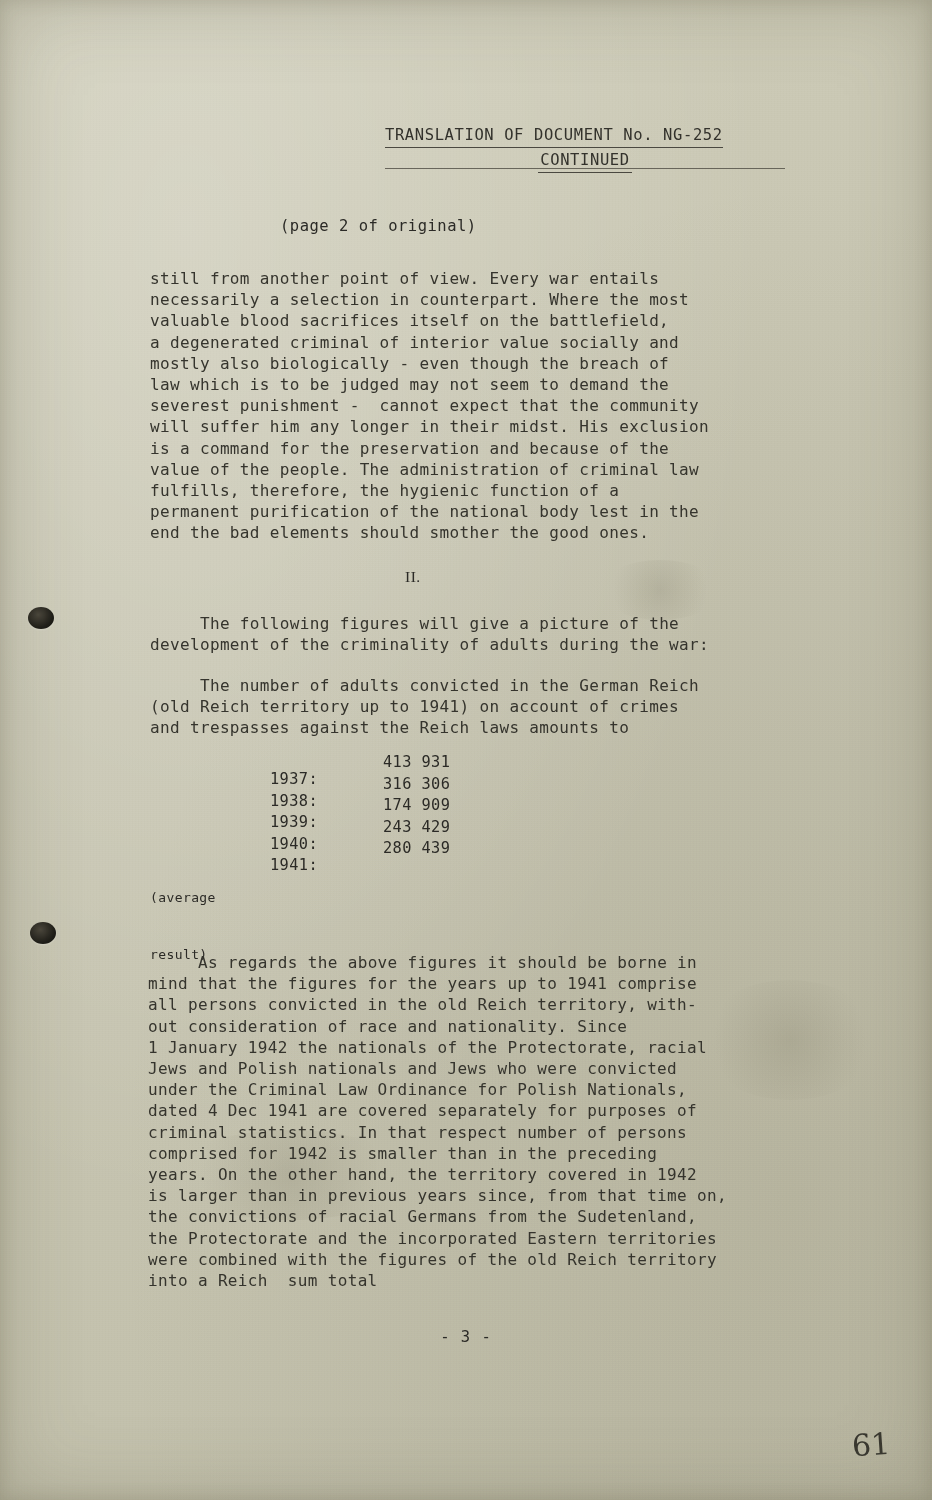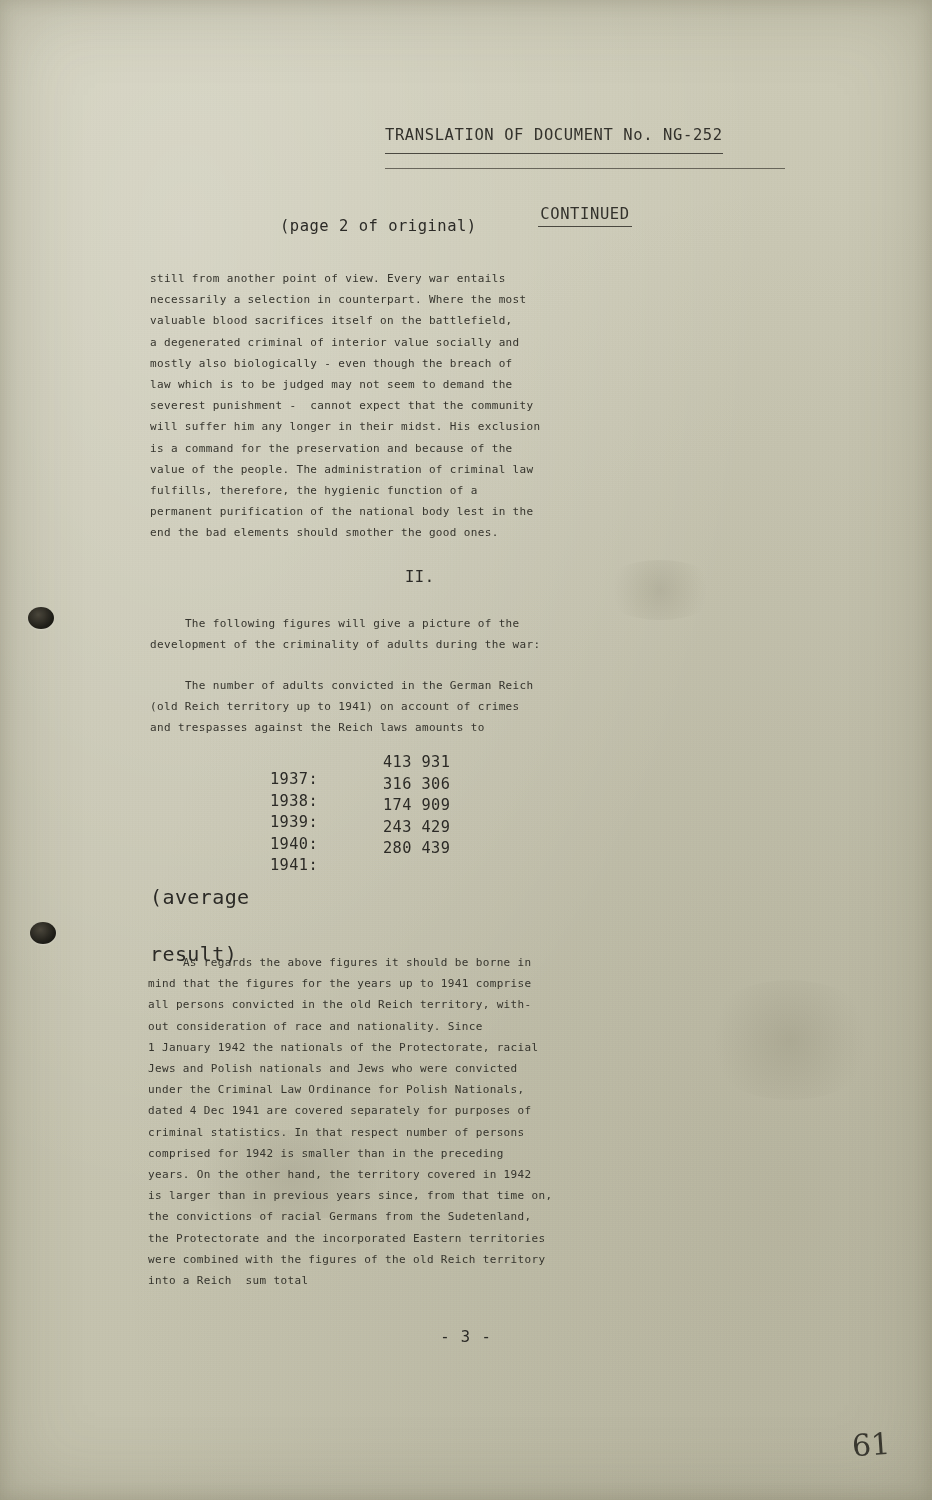--- a/index.html
+++ b/index.html
@@ -64,70 +64,70 @@
     top: 124px;
     width: 420px;
     font-size: 15.5px;
     letter-spacing: 0.6px;
     line-height: 1.45;
     color: #33322c;
   }
   .header .line1 {
     white-space: nowrap;
     border-bottom: 1px solid #4a4840;
-    padding-bottom: 7px;
+    padding-bottom: 1px;
     display: inline-block;
   }
   .header .line2 {
     display: block;
     text-align: center;
     margin-top: 1px;
     position: relative;
     width: 400px;
   }
   .header .line2 span.txt {
     border-bottom: 1px solid #4a4840;
     display: inline-block;
     padding: 0 2px;
-    margin-top: 48px;
   }
   .header .rule {
     position: absolute;
     left: 0;
     top: 44px;
     width: 400px;
     border-top: 1px solid #56544a;
     opacity: .85;
   }
 
   .page-note {
     position: absolute;
     left: 280px;
     top: 217px;
     font-size: 15.5px;
     letter-spacing: 0.5px;
   }
 
   .para {
     position: absolute;
-    font-size: 11px;
+    font-size: 16px;
     line-height: 21.2px;
     letter-spacing: 0.35px;
     color: #35342d;
     white-space: pre-wrap;
   }
 
   .p1 { left: 150px; top: 268px; width: 700px; }
 
   .section-num {
     position: absolute;
     left: 405px;
     top: 568px;
     font-size: 15.5px;
     letter-spacing: 0.5px;
+    font-family: Liberation Serif, serif;
   }
 
   .p2 { left: 150px; top: 613px; width: 700px; }
   .p3 { left: 150px; top: 675px; width: 700px; }
 
   .figures {
     position: absolute;
     left: 150px;
     top: 752px;
     font-size: 15.3px;
@@ -142,21 +142,21 @@
     width: 120px;
     white-space: pre;
   }
   .fig-year { width: 113px; margin-top: 17px; }
   .fig-val  { width: 130px; }
 
   .avg-note {
     position: absolute;
     left: 150px;
     top: 850px;
-    font-size: 20px;
+    font-size: 13px;
     line-height: 19px;
     letter-spacing: 0.4px;
     white-space: pre;
   }
 
   .p4 { left: 148px; top: 910px; width: 700px; }
   .p5 { left: 148px; top: 952px; width: 710px; }
 
   .page-number {
     position: absolute;

